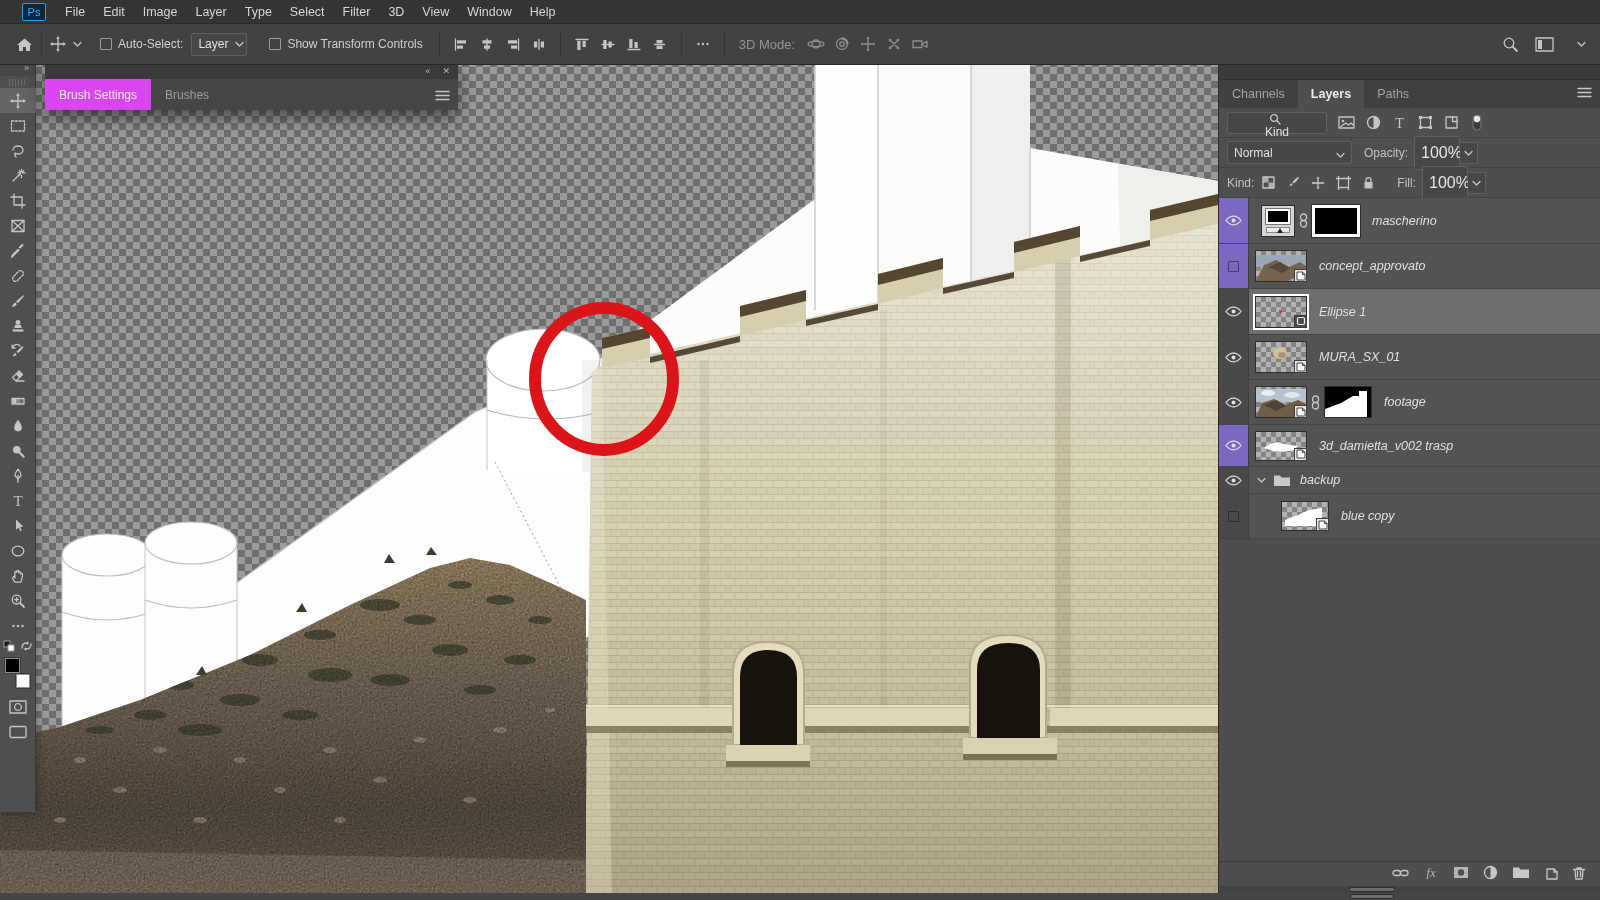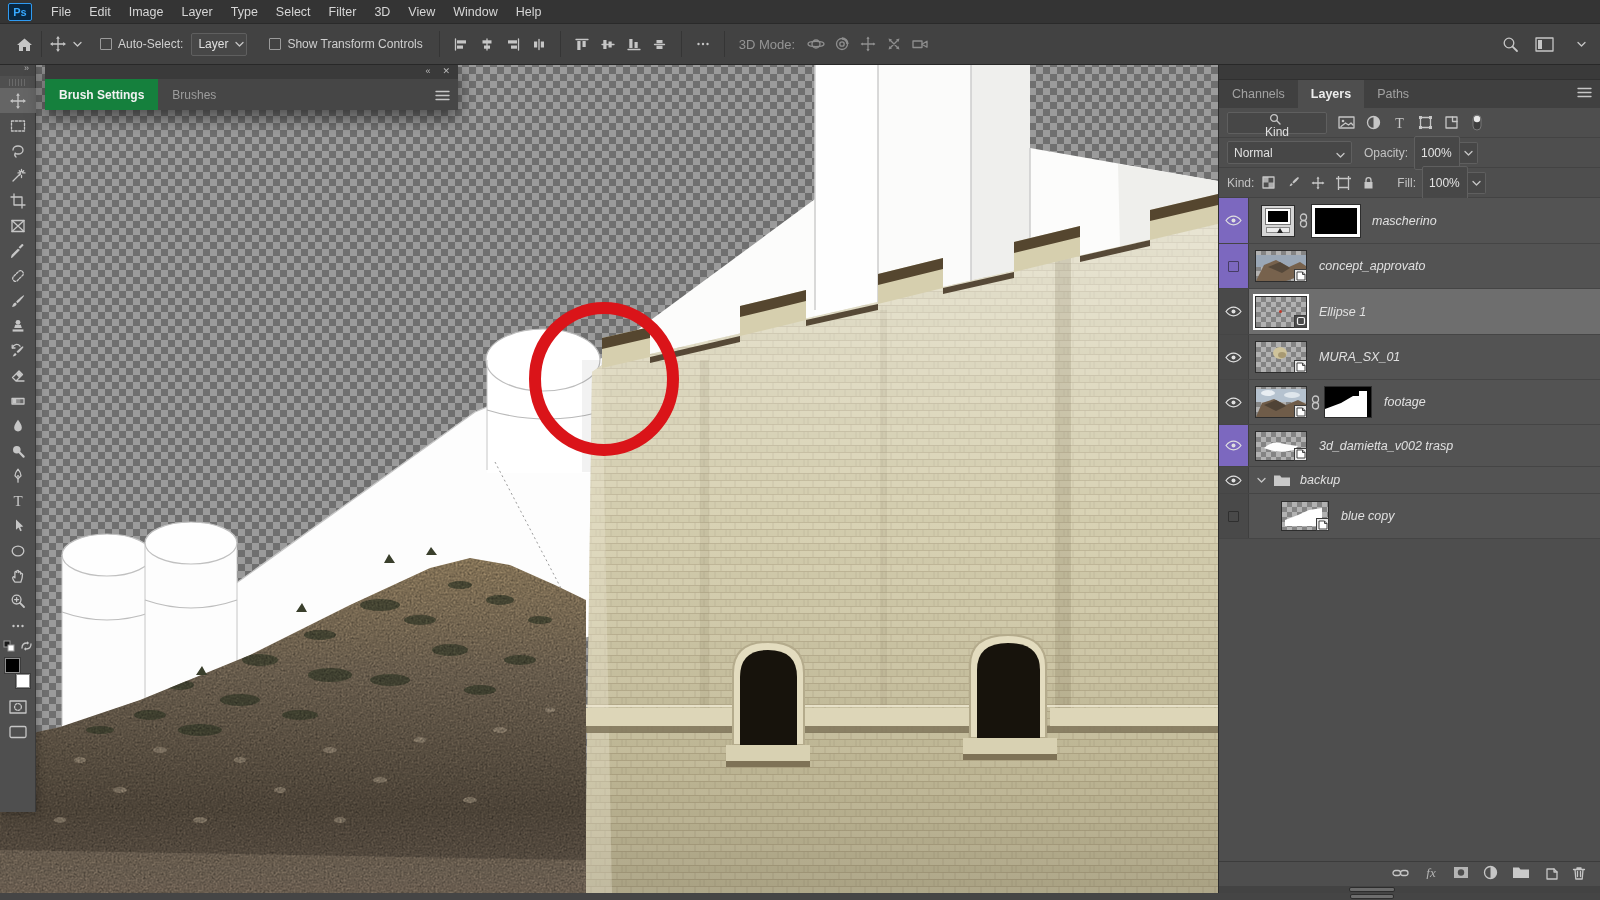--- a/index.html
+++ b/index.html
@@ -2,22 +2,22 @@
 <html><head>
 <meta charset="utf-8">
 <style>
   * { margin:0; padding:0; box-sizing:border-box; }
   html,body { width:1600px; height:900px; overflow:hidden; background:#4e4e4e;
               font-family:"Liberation Sans", sans-serif; -webkit-font-smoothing:antialiased; }
 
   
   #menubar { position:absolute; left:0; top:0; width:1600px; height:24px; background:#343434;
              display:flex; align-items:center; z-index:60; border-bottom:1px solid #2a2a2a;}
-  #ps-logo { width:24px; height:18px; margin-left:8px; background:#0a2740; border:1px solid #2f9bf2;
-             border-radius:2px; color:#37a9ff; font-size:11px; font-weight:bold; display:flex;
+  #ps-logo { width:24px; height:18px; margin-left:22px; background:#0a2740; border:1px solid #2f9bf2;
+             border-radius:2px; color:#37a9ff; font-size:11px; font-weight:normal; display:flex;
              align-items:center; justify-content:center; }
   .menu-item { color:#d6d6d6; font-size:12.5px; padding:0 9px; height:24px; display:flex; align-items:center; cursor:default; }
   .menu-item:first-of-type { margin-left:10px; }
 
   
   #optionsbar { position:absolute; left:0; top:24px; width:1600px; height:41px; background:#424242;
                 display:flex; align-items:center; z-index:60; border-bottom:1px solid #282828; color:#c8c8c8;}
   .ob-sep { width:1px; height:26px; background:#535353; border-right:1px solid #353535; margin:0 8px; }
   .ob-icon { display:flex; align-items:center; justify-content:center; }
   .checkbox { width:12px; height:12px; border:1px solid #9b9b9b; border-radius:1px; background:transparent; }
@@ -51,35 +51,35 @@
   #bottom-strip { position:absolute; left:0; top:893px; width:1600px; height:7px; background:#454545; z-index:70; }
   #bottom-strip .thumb { position:absolute; left:1350px; top:1px; width:44px; height:5px; background:#6d6d6d; border-radius:2px; }
 
   
   #brush-panel { position:absolute; left:45px; top:63px; width:413px; height:47px; z-index:50;
                  box-shadow:0 8px 18px rgba(0,0,0,.5); border-radius:3px 3px 0 0; overflow:hidden;}
   #brush-panel .bar { height:16px; background:#3a3a3a; display:flex; align-items:center; justify-content:flex-end;
                       gap:12px; padding-right:8px; color:#b9b9b9; font-size:9px; }
   #brush-panel .tabs { height:31px; background:#464646; display:flex; align-items:stretch; position:relative;}
   .bp-tab { padding:0 14px; font-size:12px; display:flex; align-items:center; color:#9d9d9d; }
-  .bp-tab.active { background:#15803d; color:#f2f2f2; font-weight:bold; }
+  .bp-tab.active { background:#d946ef; color:#f2f2f2; font-weight:normal; }
   #brush-panel .hamburger { position:absolute; right:8px; top:8px; }
 
   
   #layers-panel { position:absolute; left:1218px; top:60px; width:382px; height:833px; background:#4e4e4e;
                   border-left:1px solid #2c2c2c; z-index:30; color:#d8d8d8; font-size:12px; }
   #lp-dockbar { height:20px; background:#3a3a3a; border-bottom:1px solid #303030;}
   #lp-tabs { height:28px; background:#404040; display:flex; align-items:stretch; position:relative; }
   .lp-tab { padding:0 13px; display:flex; align-items:center; color:#a2a2a2; font-size:12.5px;}
   .lp-tab.active { background:#4e4e4e; color:#ededed; font-weight:bold; }
   #lp-tabs .hamburger { position:absolute; right:8px; top:7px; }
   .lp-row { height:30px; display:flex; align-items:center; padding:0 8px; border-bottom:1px solid #434343; background:#4e4e4e;}
   .kindbox { width:100px; height:22px;flex-direction:column; }
   .valuebox { background:#474747; border:1px solid #5f5f5f; border-radius:2px; height:22px; padding:16px 6px;
-              display:flex; align-items:center; color:#e4e4e4; font-size:12px; }
+              display:flex; align-items:center; color:#e4e4e4; font-size:16px; }
   .chevbox { width:18px; height:22px; background:#474747; border:1px solid #5f5f5f; border-left:none;
              display:flex; align-items:center; justify-content:center; border-radius:0 2px 2px 0;}
   .fi { margin-left:11px; display:flex; align-items:center; }
   .lbl { color:#c3c3c3; }
 
   
   #layer-list { }
   .layer-row { display:flex; align-items:center; background:#535353; border-bottom:1px solid #454545; position:relative;font-style:italic;}
   .layer-row.selected { background:#6e6e6e; }
   .eyecol { width:30px; align-self:stretch; border-right:1px solid #3f3f3f; display:flex; align-items:center;

